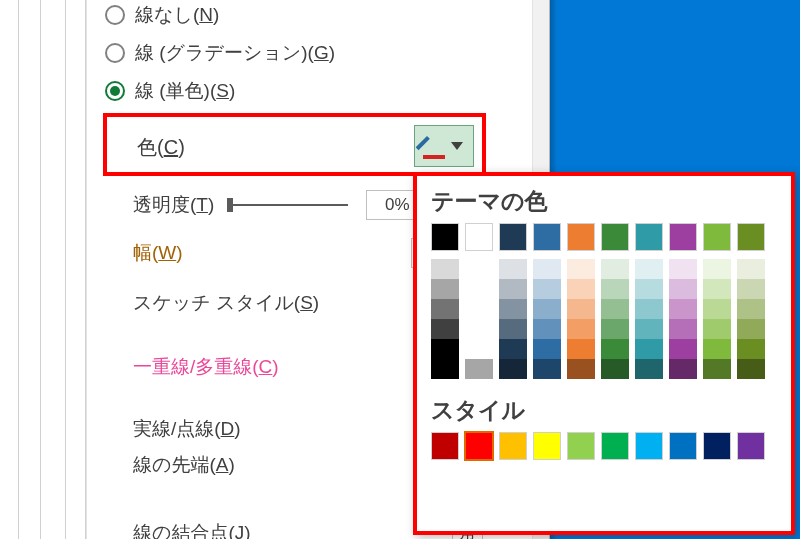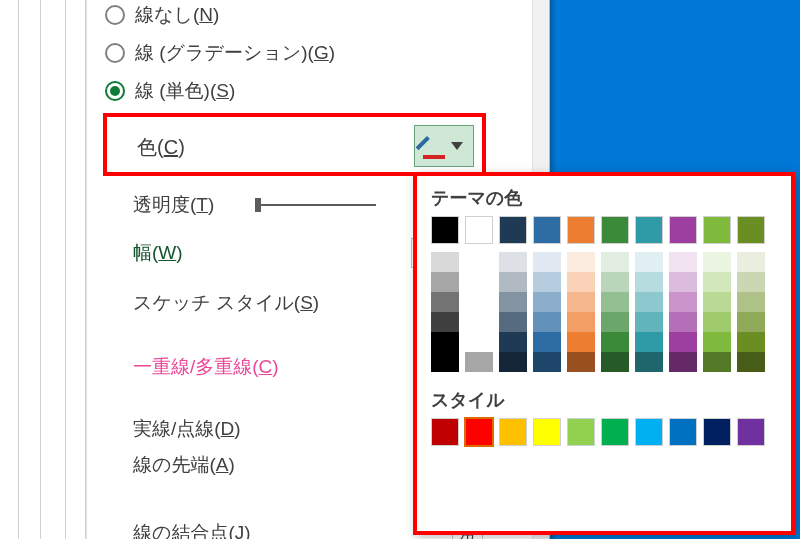--- a/index.html
+++ b/index.html
@@ -54,27 +54,27 @@
     position:relative; width:20px; height:20px;
   }
   .pencil::before{
     content:""; position:absolute; left:2px; top:0; width:4px; height:16px;
     background:#2b6aa0; transform:rotate(45deg); transform-origin:top left;
   }
   .pencil-under{ position:absolute; bottom:-3px; left:-2px; width:22px; height:4px; background:#d32323;}
   .caret{width:0;height:0;border-left:6px solid transparent;border-right:6px solid transparent;border-top:8px solid #404040;}
 
   
-  .trans-row{ position:absolute; left:46px; top:190px; width:350px; display:flex; align-items:center; font-size:19px;color:#404040;justify-content:space-between;}
+  .trans-row{ position:absolute; left:46px; top:190px; width:350px; display:flex; align-items:center; font-size:19px;color:#404040;}
   .trans-slider{ margin-left:14px; position:relative; width:120px; height:20px;}
   .trans-slider .track{ position:absolute; left:0; right:0; top:9px; height:2px; background:#5b5b5b;}
   .trans-slider .knob{ position:absolute; left:-1px; top:3px; width:6px; height:14px; background:#5b5b5b;}
   .trans-val{ margin-left:18px; width:62px; height:30px; border:1px solid #bfbfbf; display:flex;align-items:center;justify-content:center;font-size:17px;}
 
-  .width-row{ position:absolute; left:46px; top:238px; width:350px; display:flex; align-items:center; justify-content:space-between; font-size:19px;color:#14532d;}
+  .width-row{ position:absolute; left:46px; top:238px; width:350px; display:flex; align-items:center; justify-content:space-between; font-size:19px;color:#a16207;}
   .width-val{ width:72px; height:30px; border:1px solid #bfbfbf; display:flex;align-items:center;justify-content:flex-start;padding-left:6px;font-size:17px;}
 
   .sketch-row{position:absolute; left:46px; top:290px; font-size:19px;color:#404040;}
   .compound-row{position:absolute; left:46px; top:354px; font-size:19px;color:#ec4899;}
   .dash-row{position:absolute; left:46px; top:416px; font-size:19px;color:#404040;}
   .cap-row{position:absolute; left:46px; top:450px; font-size:19px;color:#404040; width:350px; display:flex;justify-content:space-between;align-items:center;}
   .join-row{position:absolute; left:46px; top:518px; font-size:19px;color:#404040; width:350px; display:flex;justify-content:space-between;align-items:center;}
   .combo-small{height:30px;border:1px solid #bfbfbf;padding:2px 6px;font-size:17px;background:#fff;}
 
   
@@ -82,21 +82,21 @@
   .panel-shadow{ position:absolute; left:549px; top:0; width:8px; height:539px; background:linear-gradient(to right, rgba(0,0,0,.25), rgba(0,0,0,0));}
   .scrollbar{position:absolute; left:532px; top:0; width:18px; height:539px; background:#f1f1f1;border-left:1px solid #e3e3e3;}
 
   
   .picker{
     position:absolute; left:413px; top:172px; width:382px; height:363px;
     background:#ffffff; border:4px solid #ff0000;
     box-shadow: 3px 3px 10px rgba(0,0,0,.25);
     z-index:10;
   }
-  .picker h4{ margin:10px 0 6px 14px; font-size:18px; font-weight:600; color:#404040;}
+  .picker h4{ margin:10px 0 6px 14px; font-size:23px; font-weight:600; color:#404040;}
   .theme-row1,.std-row{ display:flex; gap:6px; padding:0 14px;}
   .sw{ width:28px;height:28px;border:1px solid #d0d0d0;}
   .theme-shades{ display:flex; gap:6px; padding:8px 14px 0 14px;}
   .shade-col{ display:flex; flex-direction:column;}
   .shade{ width:28px;height:20px;}
   .std-sw{ width:28px;height:28px;border:1px solid #d0d0d0;}
   .std-sw.sel{ outline:2px solid #e06a00; outline-offset:-1px;}
   .more-row{ display:flex;align-items:center;gap:8px;padding:10px 14px 0 14px;font-size:18px;color:#808080;}
   .palette-icon{ width:22px;height:22px;border:2px solid #c8132e;border-radius:50%;position:relative;}
   .palette-icon::before{content:"";position:absolute;left:2px;top:3px;width:5px;height:5px;border-radius:50%;background:#1d72c2;}

